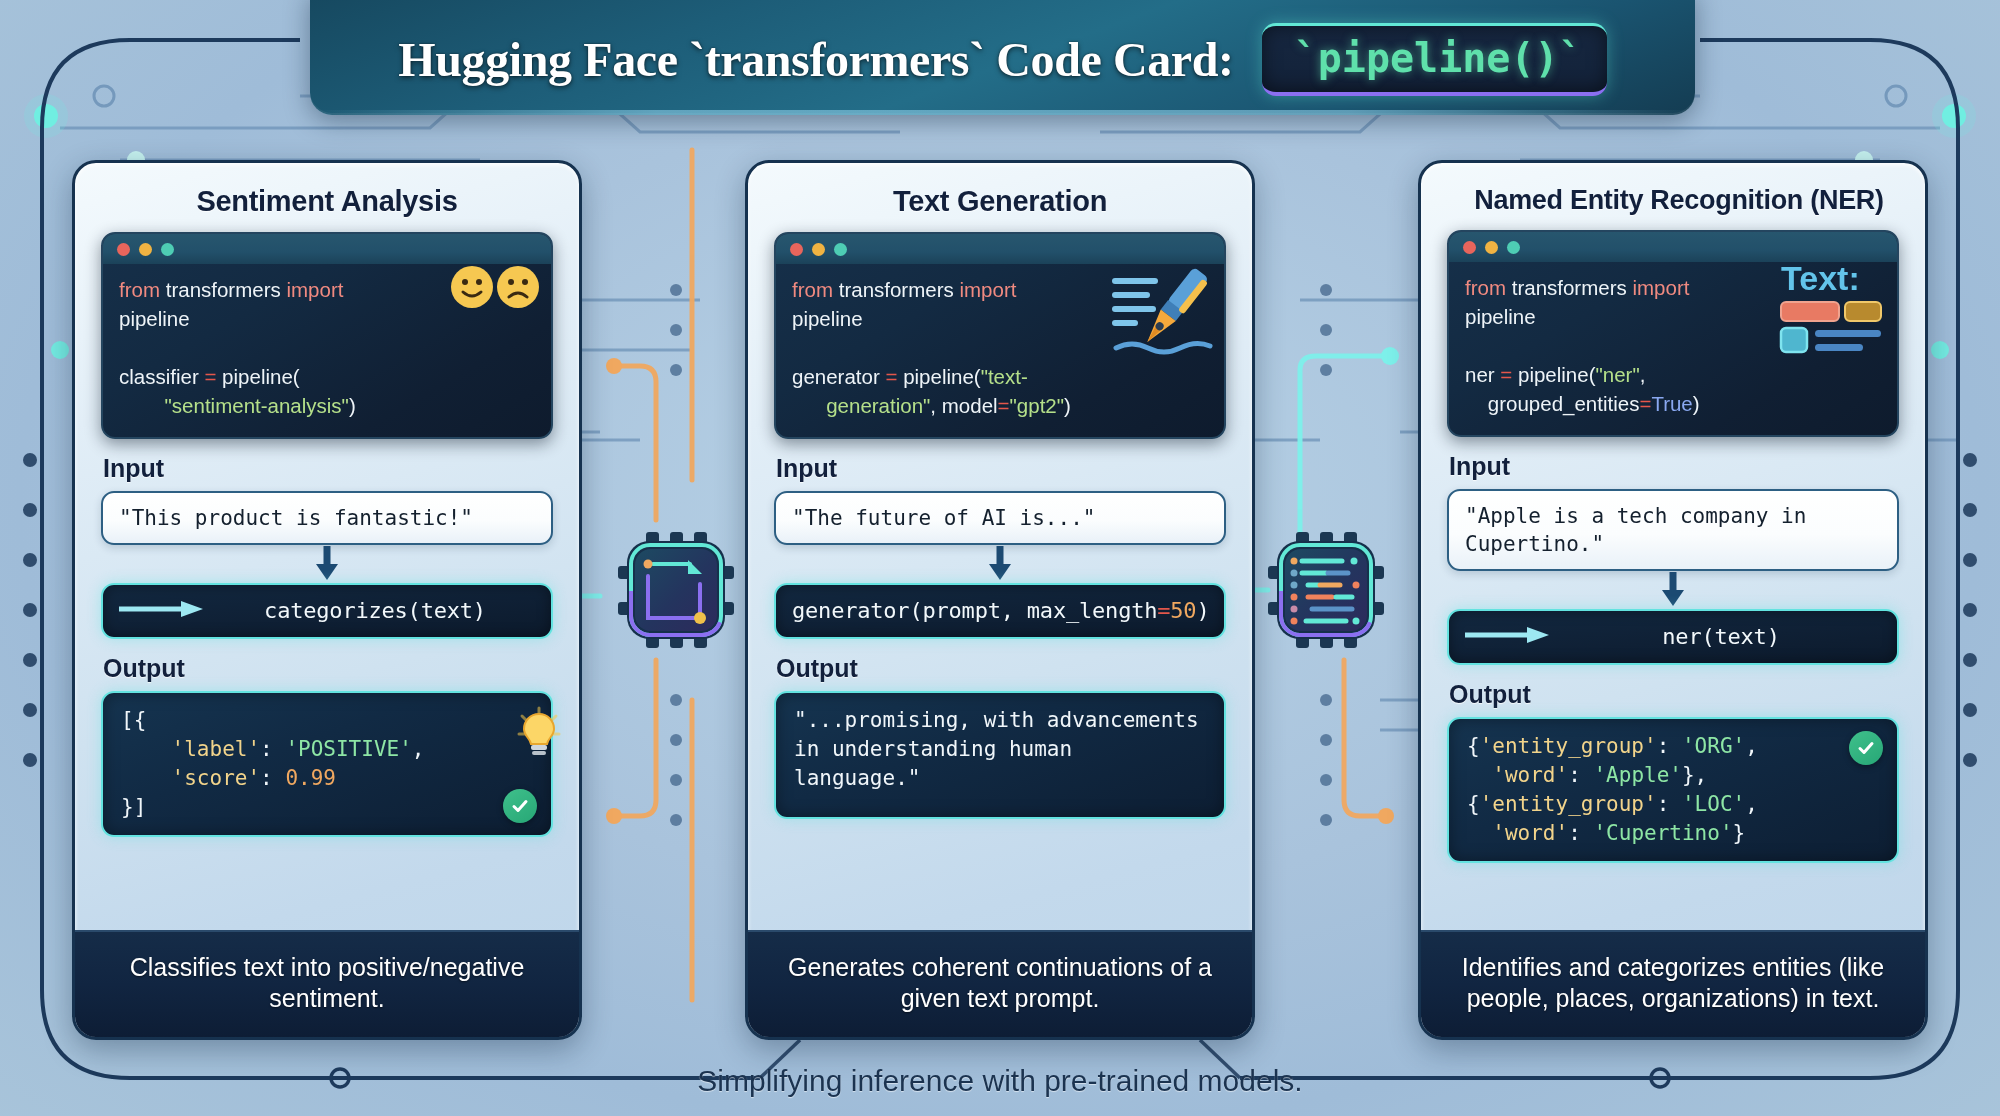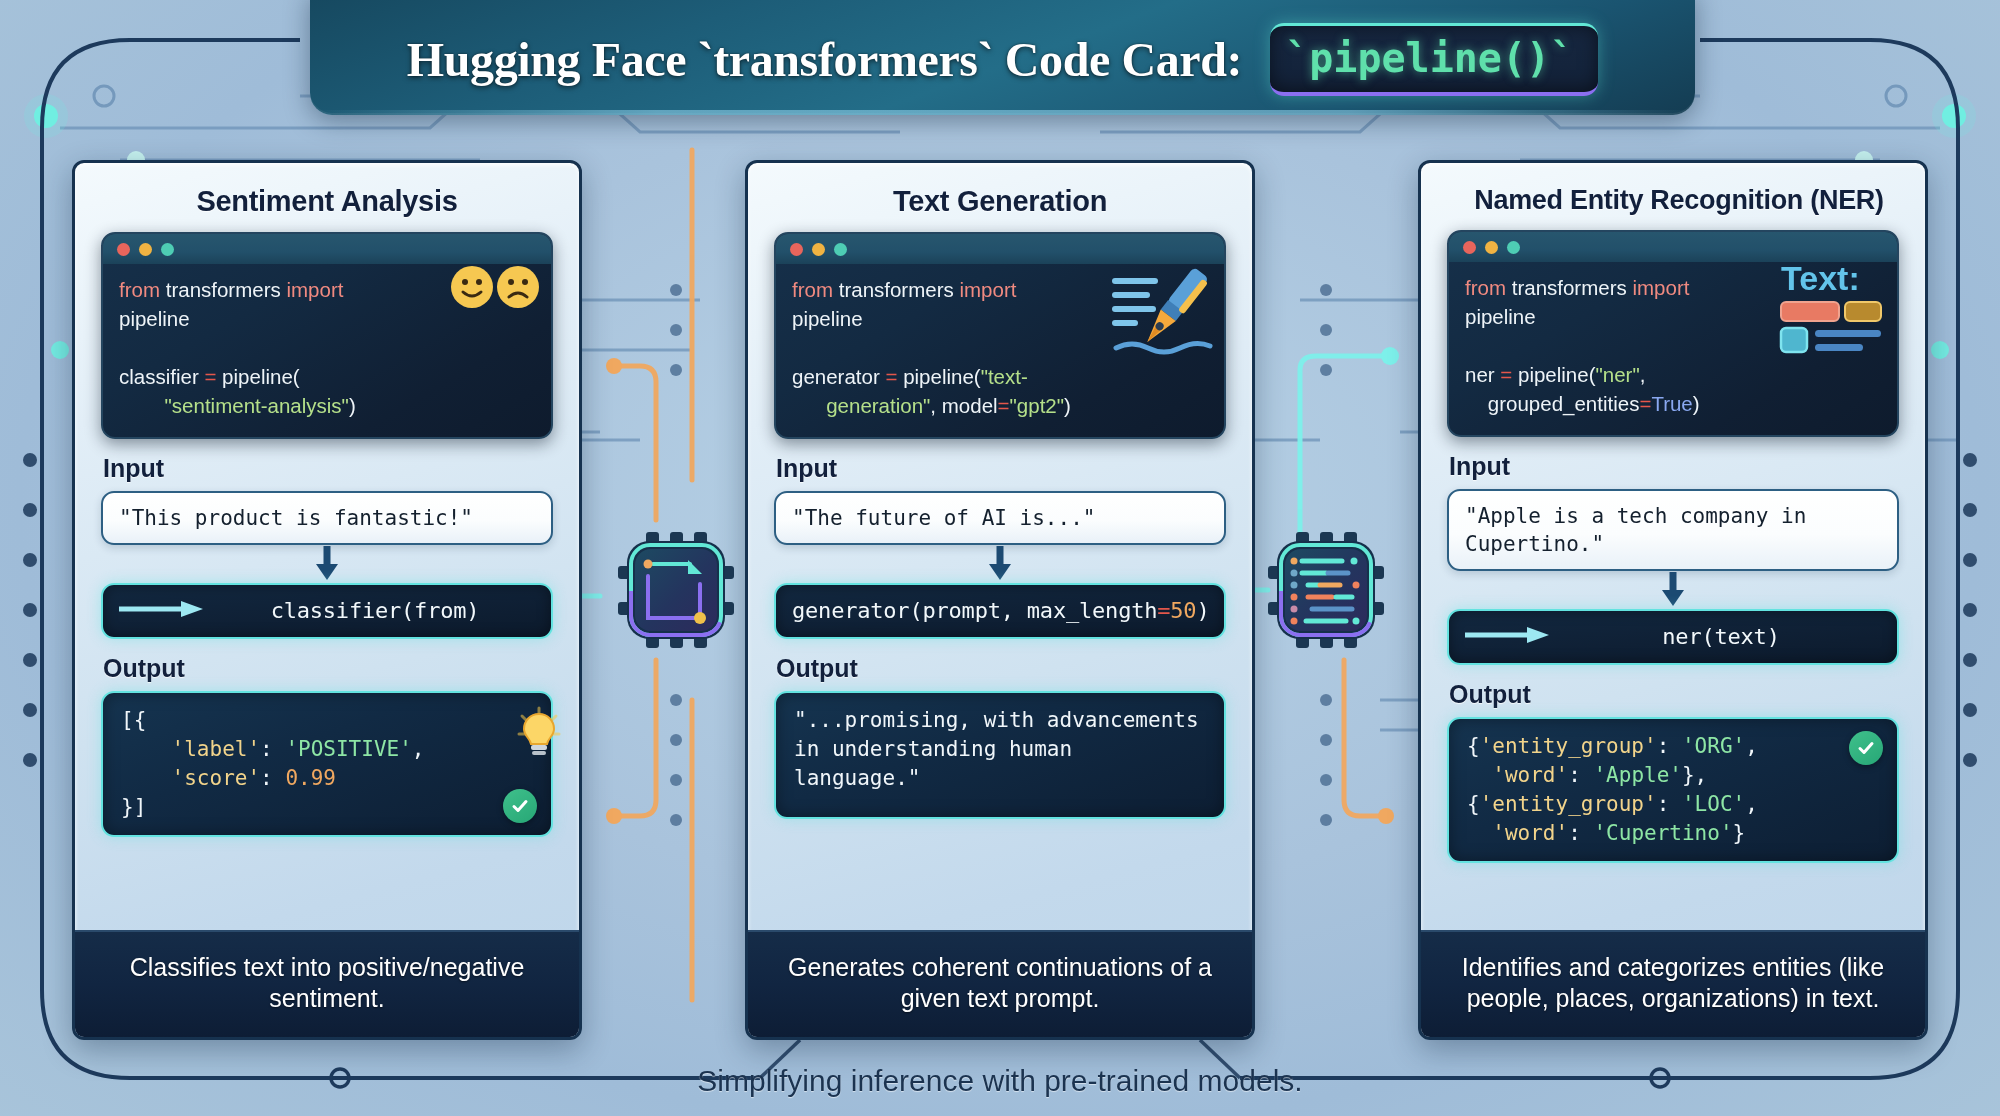--- a/index.html
+++ b/index.html
@@ -71,21 +71,21 @@
     text-shadow: 0 2px 5px rgba(0,0,0,0.55), 0 0 2px rgba(0,0,0,0.5);
     white-space: nowrap;
     display: flex;
     align-items: center;
     gap: 12px;
   }
   .pipeline-chip {
     display: inline-flex;
     align-items: flex-start;
     margin-left: 16px;
-    padding: 9px 24px 11px 15px;
+    padding: 9px 24px 11px 32px;
     border-radius: 14px;
     background: linear-gradient(180deg, #16263f 0%, #14243c 60%, #121f35 100%);
     border-top: 3px solid #62e8d6;
     border-bottom: 4px solid #8b6ff0;
     box-shadow: 0 0 16px rgba(98,232,214,0.38), inset 0 0 18px rgba(0,0,0,0.5);
   }
   .pipeline-chip span {
     font-family: "DejaVu Sans Mono", monospace;
     font-size: 40px;
     font-weight: bold;
@@ -103,21 +103,21 @@
     height: 880px;
     display: flex;
     justify-content: space-between;
     padding: 0 72px;
     z-index: 10;
   }
 
   .card {
     position: relative;
     width: 510px;
-    border-radius: 12px;
+    border-radius: 24px;
     background: linear-gradient(165deg, #f4fafd 0%, #e2eef7 26%, #cfe2f0 58%, #c3d9ec 80%, #bdd5e9 100%);
     border: 3px solid #16324f;
     box-shadow: 0 10px 30px rgba(12,34,58,0.33), inset 0 2px 4px rgba(255,255,255,0.9);
     display: flex;
     flex-direction: column;
     overflow: hidden;
     z-index: 12;
   }
 
   .card-title {
@@ -494,21 +494,21 @@
           </svg>
         </div>
 
         <div class="call-bar">
           <span class="call-arrow">
             <svg width="86" height="18" viewBox="0 0 86 18">
               <rect x="0" y="6.5" width="66" height="5" fill="#9de8f2"></rect>
               <polygon points="62,1 84,9 62,17" fill="#9de8f2"></polygon>
             </svg>
           </span>
-          <span class="call-text">classifier(from)</span>
+          <span class="call-text">categorizes(text)</span>
         </div>
 
         <div class="sec-label">Output</div>
         <div class="output-box">[{
     <span class="k-key">'label'</span>: <span class="k-val">'POSITIVE'</span>,
     <span class="k-key">'score'</span>: <span class="k-num">0.99</span>
 }]<span class="check-badge" style="right:14px; bottom:12px;"><svg width="20" height="20" viewBox="0 0 20 20">
                 <path d="M4 10.5 L8 14.5 L16 5.5" stroke="#ffffff" stroke-width="3" fill="none" stroke-linecap="round" stroke-linejoin="round"></path>
               </svg></span></div>
 

